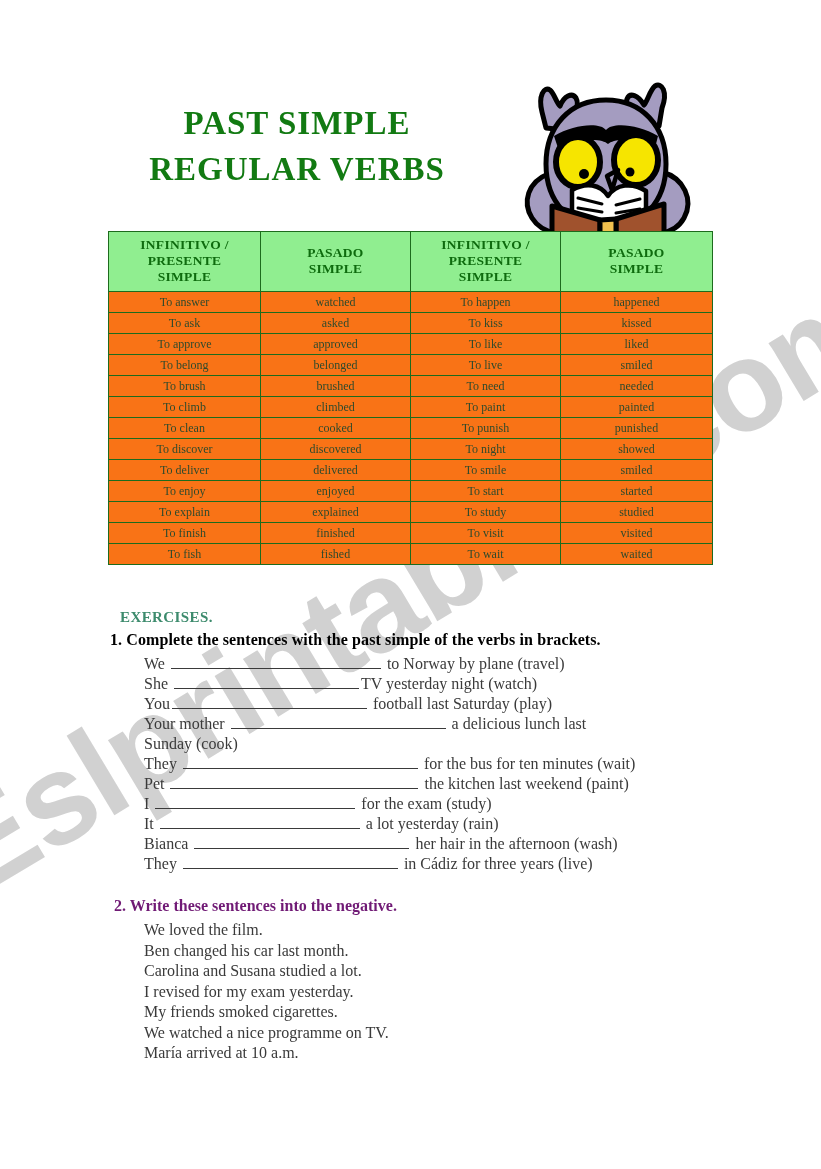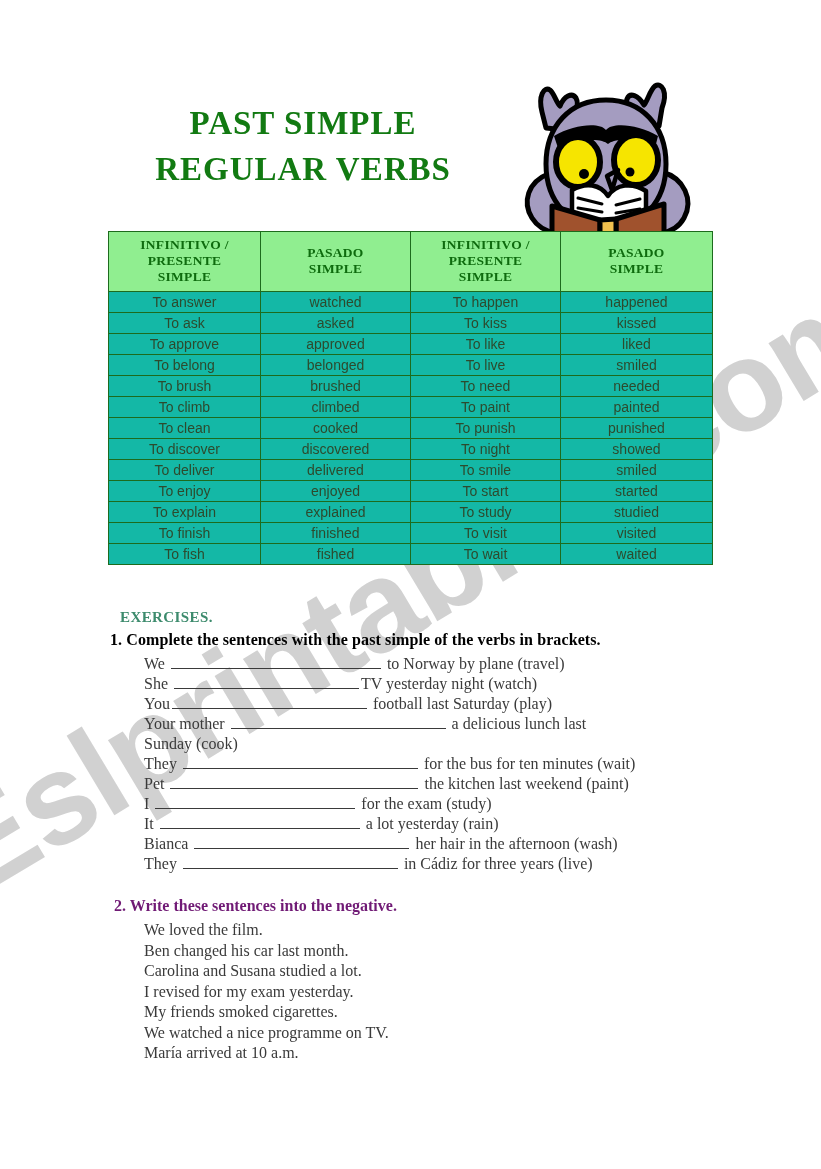--- a/index.html
+++ b/index.html
@@ -46,21 +46,21 @@
   
   .header {
     position: absolute;
     left: 0;
     top: 40px;
     width: 821px;
     height: 190px;
   }
   .title-block {
     position: absolute;
-    left: 103px;
+    left: 97px;
     top: 60px;
     width: 400px;
     text-align: center;
   }
   .title-line {
     color: #127a12;
     font-family: "Liberation Serif", "DejaVu Serif", serif;
     font-weight: bold;
     font-size: 33px;
     letter-spacing: 1px;
@@ -96,24 +96,24 @@
     background: #90ee90;
     color: #0e6b0e;
     font-family: "Liberation Serif", "DejaVu Serif", serif;
     font-weight: bold;
     font-size: 13.5px;
     line-height: 16px;
     padding: 5px 2px 6px 2px;
     letter-spacing: 0.3px;
   }
   .verb-table tbody td {
-    background: #14b8a6;
+    background: #f97316;
     color: #2d4a2d;
-    font-family: Liberation Sans, sans-serif;
-    font-size: 14px;
+    font-family: Liberation Serif, serif;
+    font-size: 12px;
     height: 20px;
     line-height: 20px;
   }
   .verb-table col.c1 { width: 152px; }
   .verb-table col.c2 { width: 150px; }
   .verb-table col.c3 { width: 150px; }
   .verb-table col.c4 { width: 152px; }
 
   
   .exercises {

